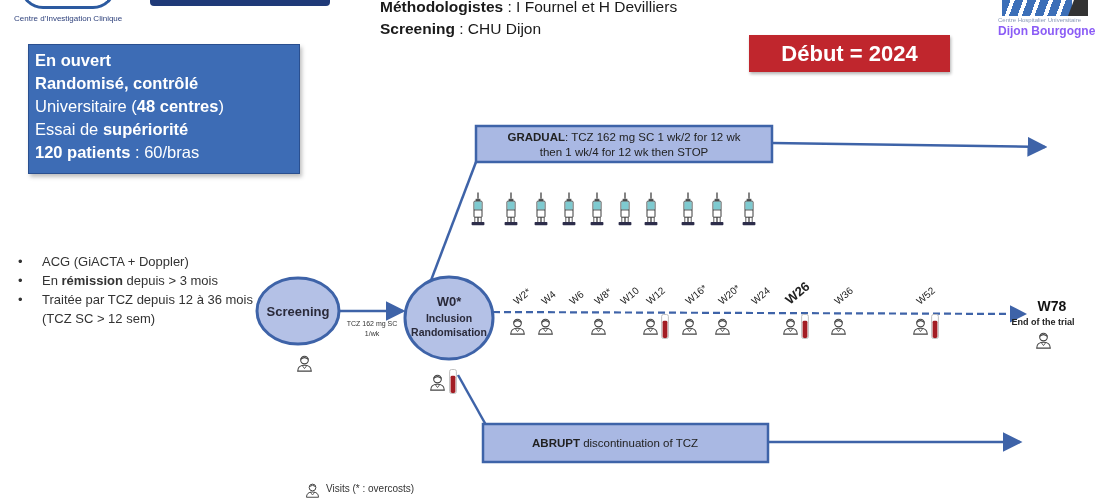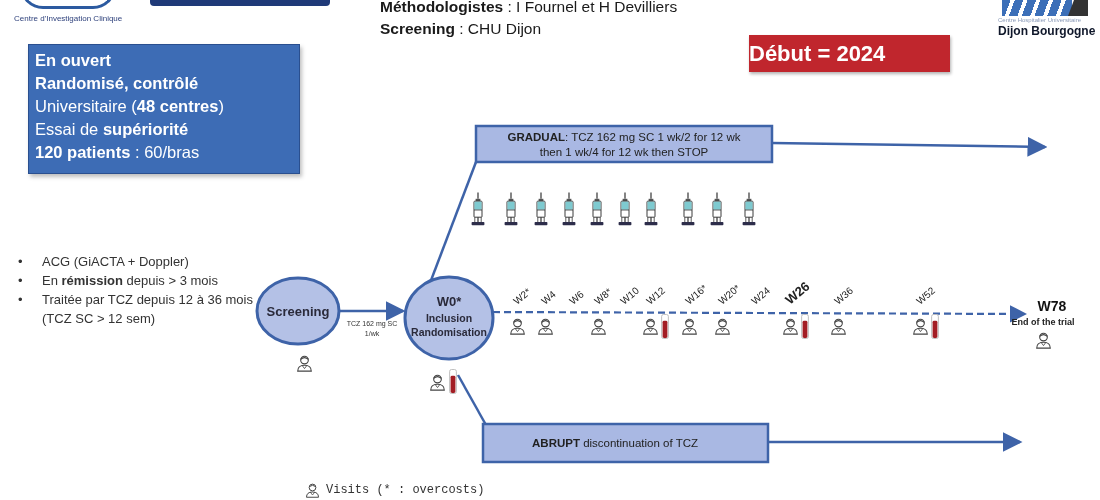--- a/index.html
+++ b/index.html
@@ -9,40 +9,40 @@
   
   .cic-logo { left:0; top:0; width:130px; height:30px;padding-left:20px; }
   .cic-arc { position:absolute; left:20px; top:-14px; width:90px; height:20px; border:3px solid #2c5aa0; border-top:none; border-radius:0 0 40px 40px; }
   .cic-text { position:absolute; left:14px; top:14px; font-size:8px; color:#2c3f7a; white-space:nowrap; }
   .trial-logo { left:150px; top:-14px; width:180px; height:20px; background:#1f3a78; border-radius:0 0 4px 4px; clip-path: polygon(0 0,100% 0,100% 100%,0 100%); }
   .chu-logo { left:990px; top:0; width:110px; height:40px; }
   .chu-stripes { position:absolute; left:12px; top:0; width:70px; height:16px;
      background:repeating-linear-gradient(110deg,#3c6fb8 0 8px,#ffffff 8px 12px); }
   .chu-stripes2 { position:absolute; left:78px; top:0; width:20px; height:16px; background:#333; clip-path:polygon(30% 0,100% 0,100% 100%,0 100%); }
   .chu-sub { position:absolute; left:8px; top:17px; font-size:6px; color:#8a9ab8; white-space:nowrap; }
-  .chu-name { position:absolute; left:8px; top:24px; font-size:12px; font-weight:bold; color:#0f172a; white-space:nowrap; }
+  .chu-name { position:absolute; left:8px; top:24px; font-size:12px; font-weight:bold; color:#8b5cf6; white-space:nowrap; }
   
   .header { left:380px; top:-4px; font-size:15.5px; line-height:22px; }
   .header b { font-weight:bold; }
   
   .design-box { left:28px; top:44px; width:272px; height:130px; background:#3d6cb5;
      border:1px solid #2a4f8f; box-shadow:2px 3px 4px rgba(0,0,0,0.25); color:#fff;
      font-size:16.5px; line-height:23px; padding:4px 0 0 6px; box-sizing:border-box; }
   .design-box b { font-weight:bold; }
   
   .debut { left:749px; top:35px; width:201px; height:37px; background:#c0262d; color:#fff;
-     font-size:22px; font-weight:bold; line-height:37px;
+     font-size:22px; font-weight:bold; text-align:center; line-height:37px;
      box-shadow:1px 2px 3px rgba(0,0,0,0.3); }
   
   .criteria { left:18px; top:252px; width:250px; font-size:13px; line-height:19px; color:#333; margin:0; padding:0; list-style:none; }
   .criteria li { position:relative; padding-left:24px; }
   .criteria li::before { content:"•"; position:absolute; left:0; top:0; }
   
   svg.diagram { position:absolute; left:0; top:0; }
-  .legend { left:305px; top:483px; font-size:12px; color:#333;font-family:Liberation Mono, monospace; }
+  .legend { left:305px; top:483px; font-size:10px; color:#333; }
 </style>
 </head>
 <body>
 
 <div class="abs cic-logo">
   <div class="cic-arc"></div>
   <div class="cic-text">Centre d'Investigation Clinique</div>
 </div>
 <div class="abs trial-logo"></div>
 <div class="abs chu-logo">

